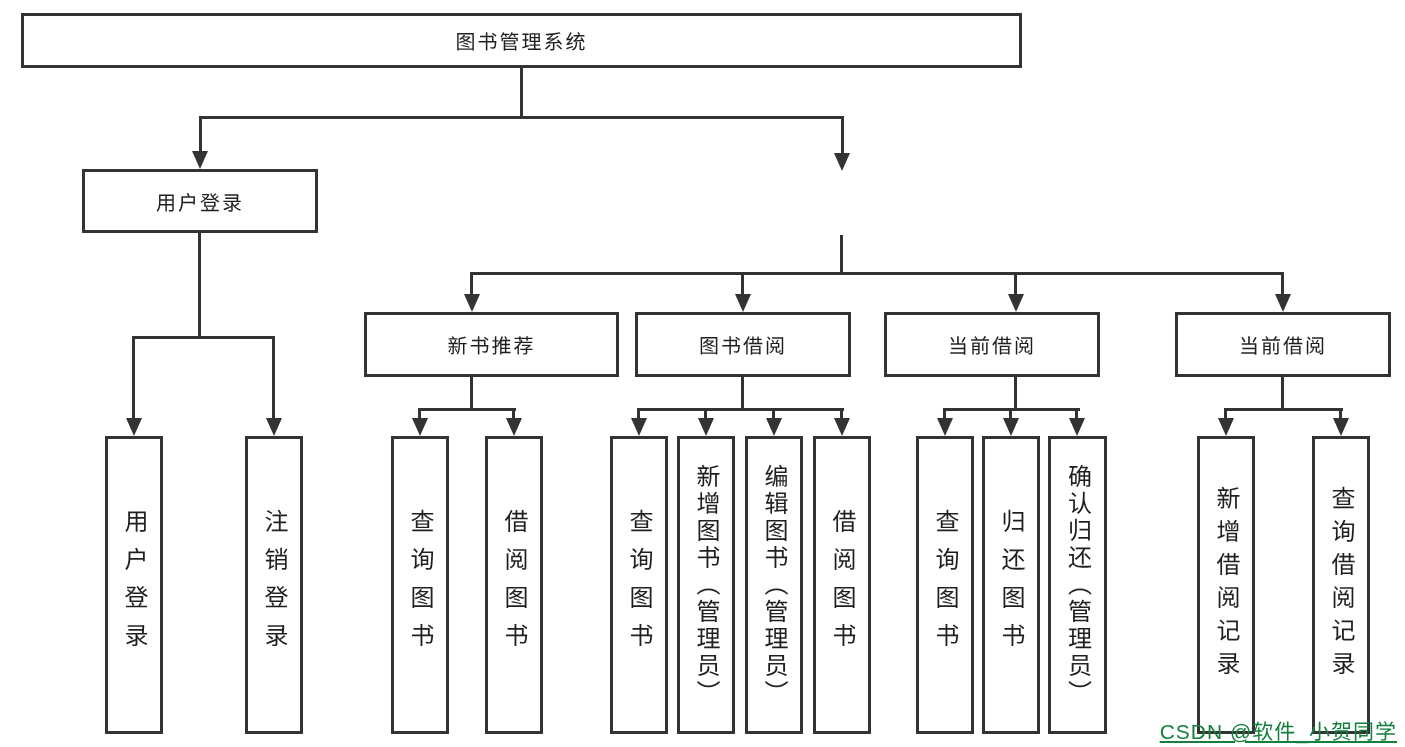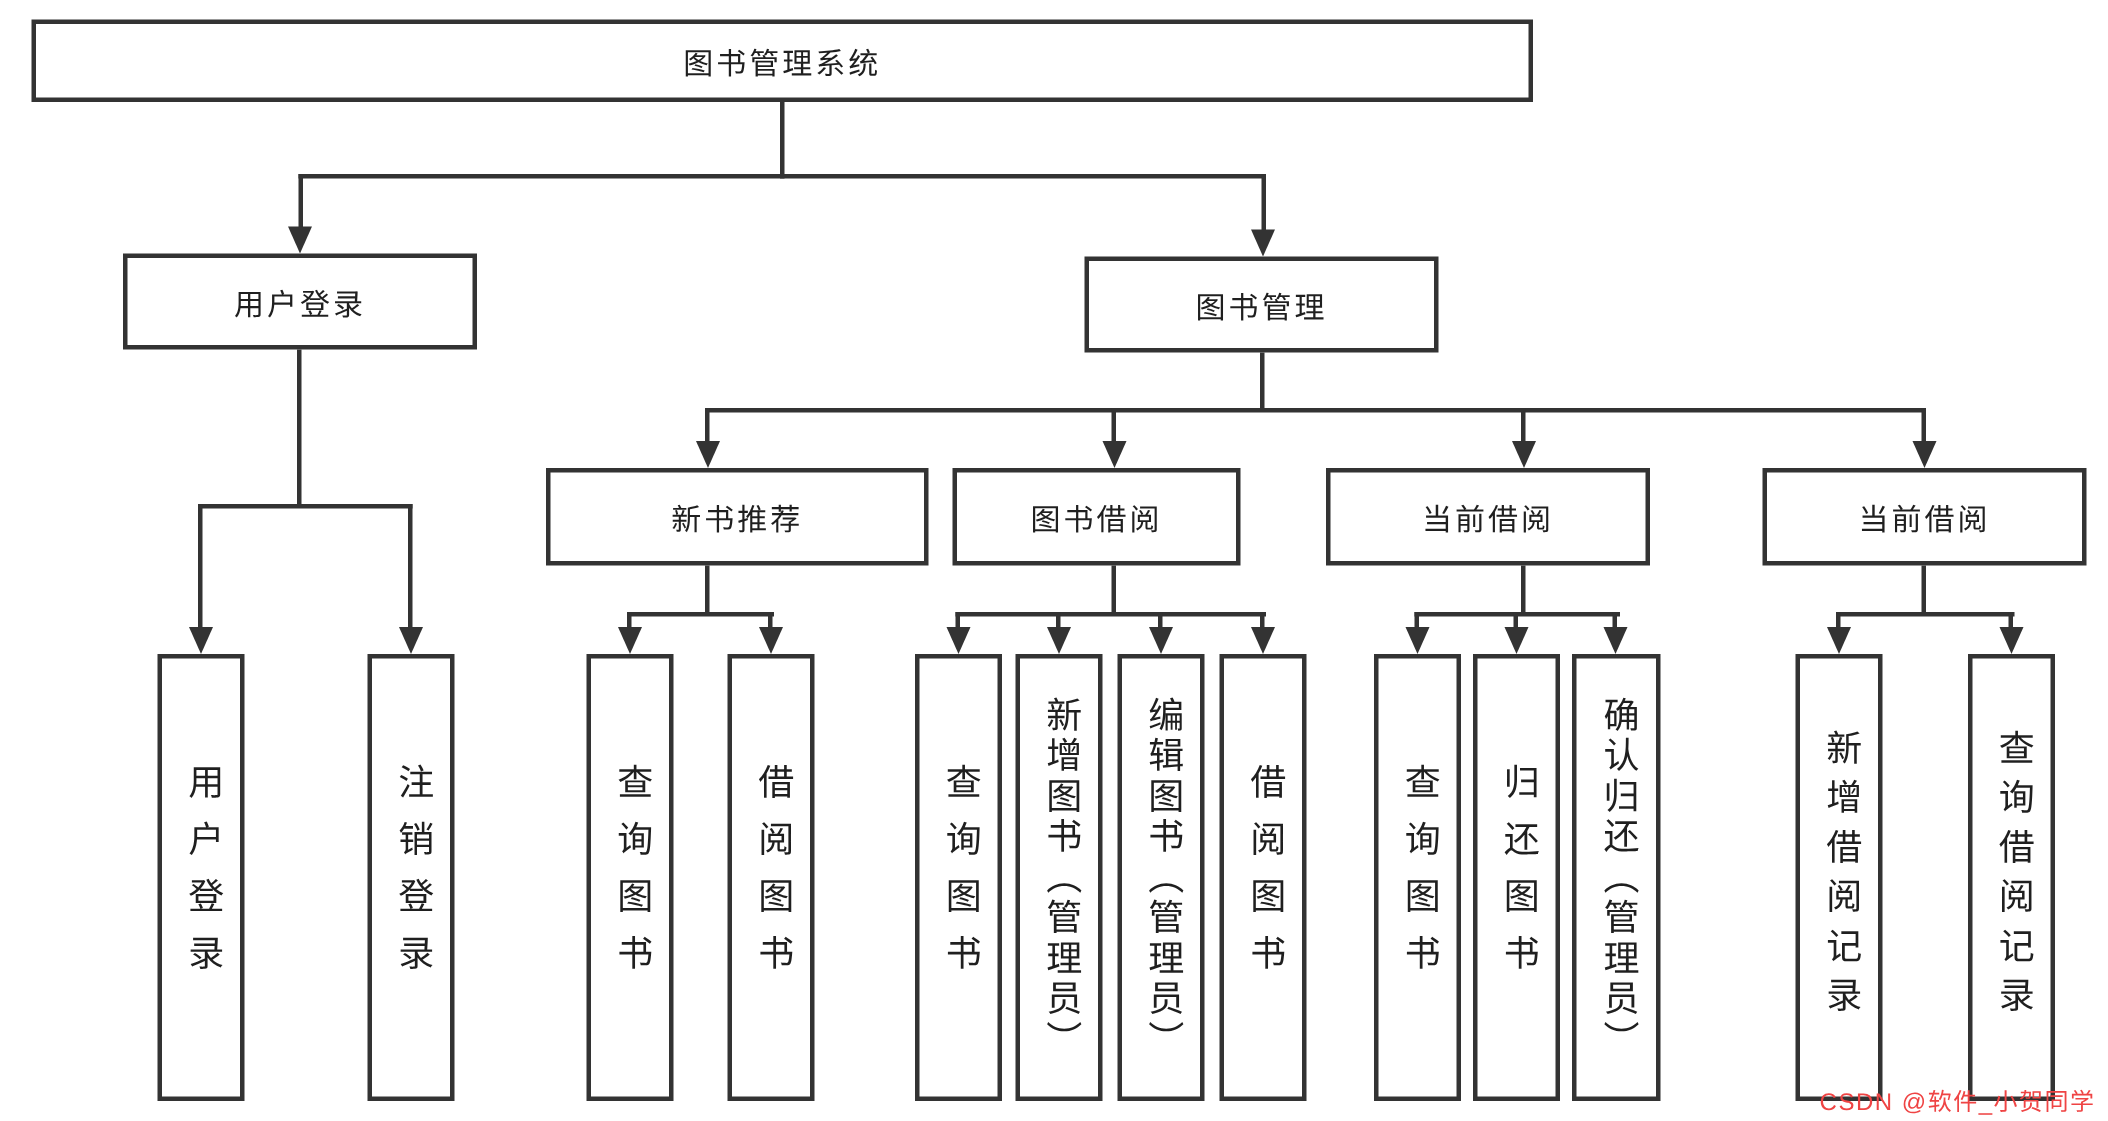--- a/index.html
+++ b/index.html
@@ -27,61 +27,60 @@
 
   .arrow{
     position:absolute;width:0;height:0;
     border-left:8px solid transparent;
     border-right:8px solid transparent;
     border-top:18px solid #333333;
   }
 
   .watermark{
     position:absolute;right:8px;bottom:2px;
-    color:#ef4444;font-size:16px;letter-spacing:1px;
-    z-index:5;white-space:nowrap;pointer-events:none;
+    color:#15803d;font-size:21px;letter-spacing:1px;
+    z-index:5;white-space:nowrap;pointer-events:none;text-decoration:underline;
   }
 </style>
 </head>
 <body>
 
 <div id="stage">
 
   <div class="box hbox" style="left:21px;top:13px;width:1001px;height:55px;">图书管理系统</div>
 
   <div class="vline" style="left:520px;top:68px;height:51px;"></div>
   <div class="hline" style="left:199px;top:116px;width:645px;"></div>
   <div class="vline" style="left:199px;top:116px;height:36px;"></div>
   <div class="arrow" style="left:192px;top:151px;"></div>
   <div class="vline" style="left:841px;top:116px;height:38px;"></div>
   <div class="arrow" style="left:834px;top:153px;"></div>
 
   <div class="box hbox" style="left:82px;top:169px;width:236px;height:64px;">用户登录</div>
-  <div class="box hbox" style="left:723px;top:171px;width:236px;height:64px;">图书管理</div>
 
   <div class="vline" style="left:198px;top:233px;height:103px;"></div>
   <div class="hline" style="left:132px;top:336px;width:143px;"></div>
   <div class="vline" style="left:132px;top:336px;height:84px;"></div>
   <div class="arrow" style="left:126px;top:418px;"></div>
   <div class="vline" style="left:272px;top:336px;height:84px;"></div>
   <div class="arrow" style="left:266px;top:418px;"></div>
 
   <div class="vline" style="left:840px;top:235px;height:37px;"></div>
   <div class="hline" style="left:470px;top:272px;width:813px;"></div>
   <div class="vline" style="left:470px;top:272px;height:22px;"></div>
   <div class="arrow" style="left:464px;top:294px;"></div>
   <div class="vline" style="left:741px;top:272px;height:22px;"></div>
   <div class="arrow" style="left:735px;top:294px;"></div>
   <div class="vline" style="left:1014px;top:272px;height:22px;"></div>
   <div class="arrow" style="left:1008px;top:294px;"></div>
   <div class="vline" style="left:1281px;top:272px;height:22px;"></div>
   <div class="arrow" style="left:1275px;top:294px;"></div>
 
   <div class="box hbox" style="left:364px;top:312px;width:255px;height:65px;">新书推荐</div>
-  <div class="box hbox" style="left:635px;top:312px;width:192px;height:65px;">图书借阅</div>
+  <div class="box hbox" style="left:635px;top:312px;width:216px;height:65px;">图书借阅</div>
   <div class="box hbox" style="left:884px;top:312px;width:216px;height:65px;">当前借阅</div>
   <div class="box hbox" style="left:1175px;top:312px;width:216px;height:65px;">当前借阅</div>
 
   <div class="vline" style="left:470px;top:377px;height:31px;"></div>
   <div class="hline" style="left:418px;top:408px;width:98px;"></div>
   <div class="vline" style="left:418px;top:408px;height:12px;"></div>
   <div class="arrow" style="left:412px;top:418px;"></div>
   <div class="vline" style="left:512px;top:408px;height:12px;"></div>
   <div class="arrow" style="left:506px;top:418px;"></div>
 

